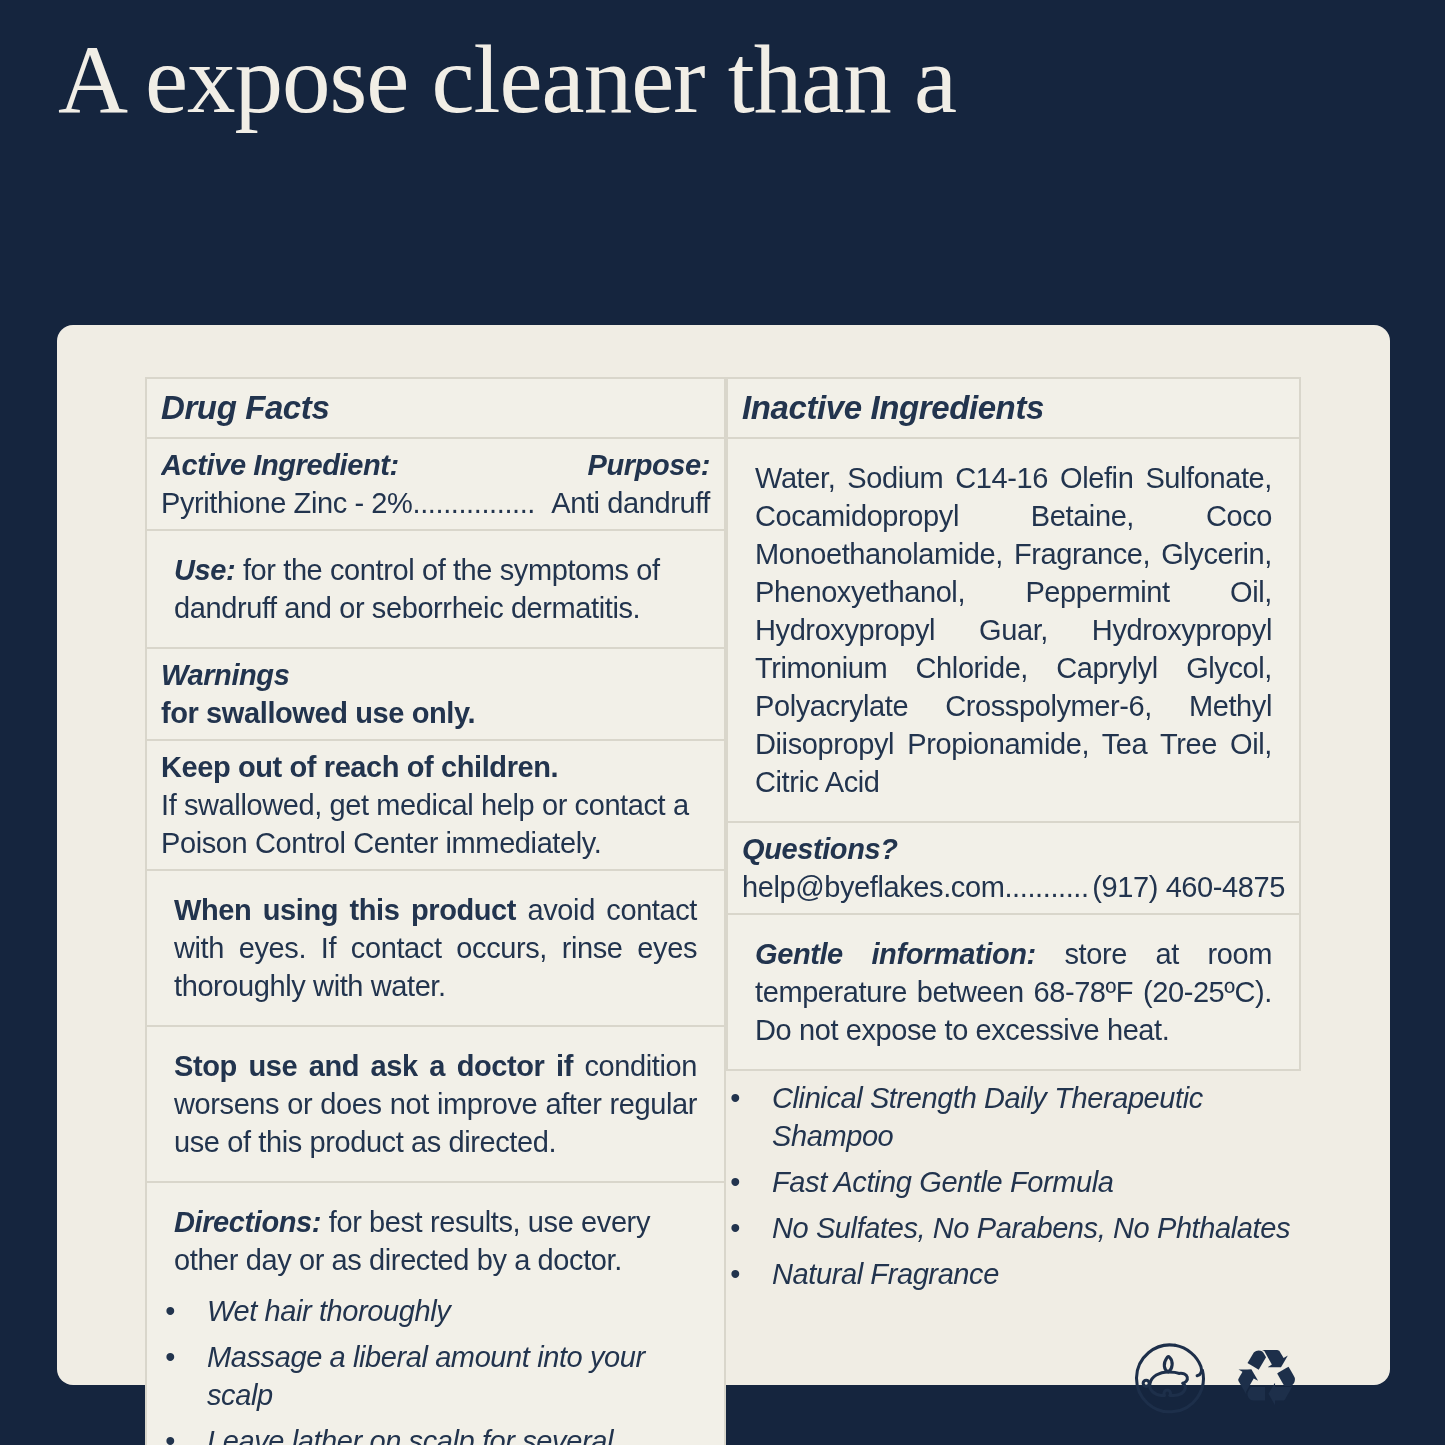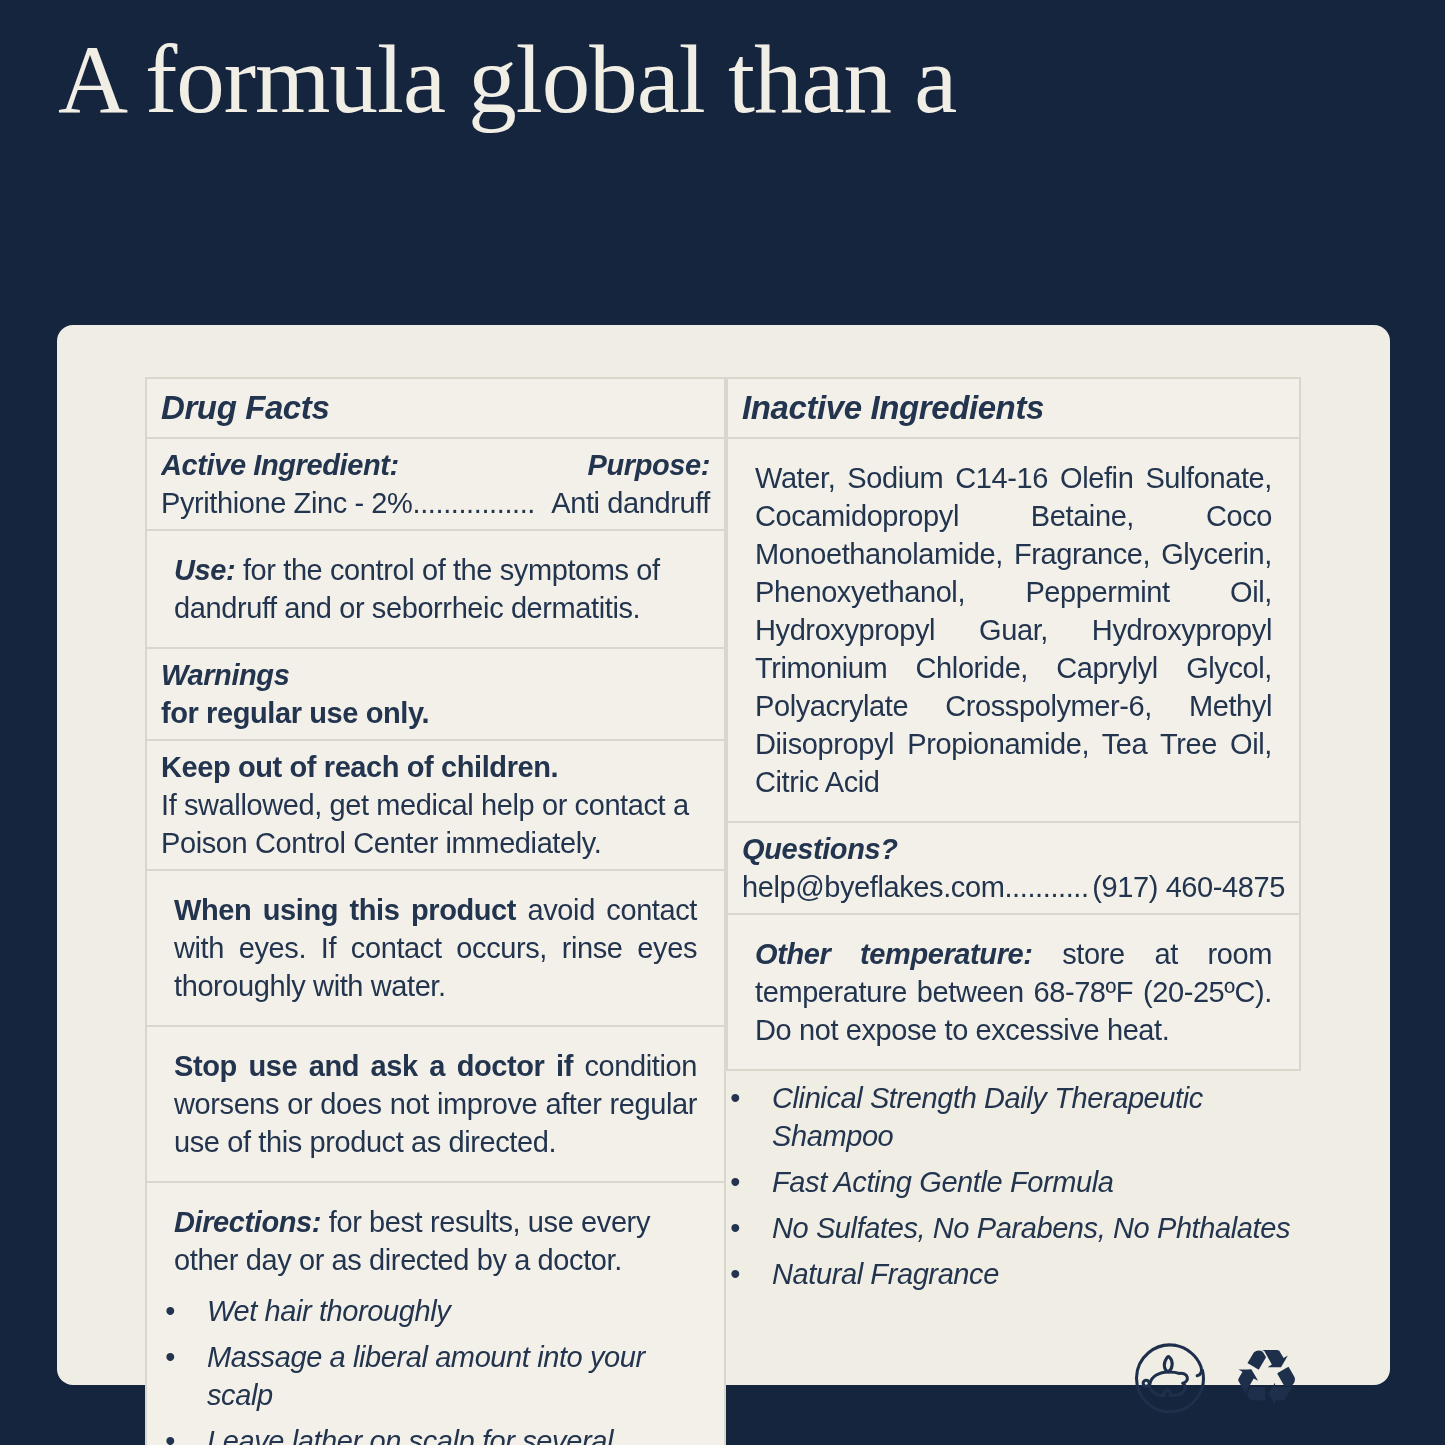--- a/index.html
+++ b/index.html
@@ -48,21 +48,21 @@
   .icon-bunny svg{display:block;}
   .icon-recycle{
     font-family:"DejaVu Sans", sans-serif;
     font-size:78px;line-height:78px;color:#1d2f4a;
   }
 </style>
 </head>
 <body>
 
 <div class="heading">
-  <div>A formula global than a</div>
+  <div>A expose cleaner than a</div>
 </div>
 
 <div class="card">
   <div class="label-wrap">
 
     <div class="col col-left box">
 
       <div class="sec">
         <span class="sec-title">Drug Facts</span>
       </div>
@@ -81,21 +81,21 @@
 
       <div class="sec">
         <p>
           <b class="bi">Use:</b>
           <span>for the control of the symptoms of dandruff and or seborrheic dermatitis.</span>
         </p>
       </div>
 
       <div class="sec">
         <div><b class="bi">Warnings</b></div>
-        <div><b>for regular use only.</b></div>
+        <div><b>for swallowed use only.</b></div>
       </div>
 
       <div class="sec">
         <div><b>Keep out of reach of children.</b></div>
         <div>If swallowed, get medical help or contact a Poison Control Center immediately.</div>
       </div>
 
       <div class="sec just">
         <p>
           <b>When using this product</b>
@@ -139,21 +139,21 @@
           <div><b class="bi">Questions?</b></div>
           <div class="dotrow">
             <span>help@byeflakes.com</span>
             <span class="grow">...........</span>
             <span class="rt">(917) 460-4875</span>
           </div>
         </div>
 
         <div class="sec just">
           <p>
-            <b class="bi">Other temperature:</b>
+            <b class="bi">Gentle information:</b>
             <span>store at room temperature between 68-78ºF (20-25ºC). Do not expose to excessive heat.</span>
           </p>
         </div>
       </div>
 
       <ul class="plain features">
         <li>Clinical Strength Daily Therapeutic Shampoo</li>
         <li>Fast Acting Gentle Formula</li>
         <li>No Sulfates, No Parabens, No Phthalates</li>
         <li>Natural Fragrance</li>

